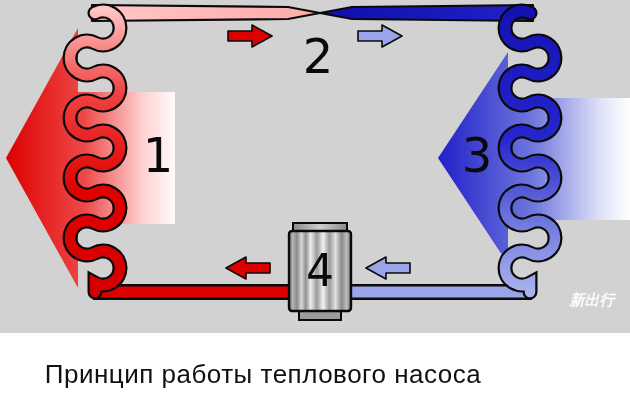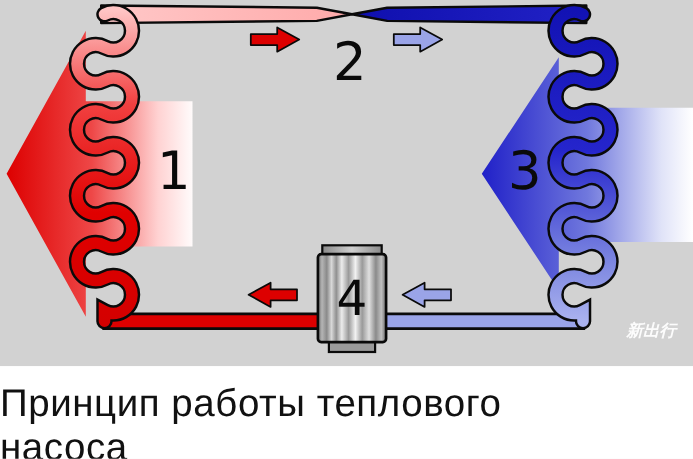--- a/index.html
+++ b/index.html
@@ -2,23 +2,23 @@
 <html><head>
 <meta charset="utf-8">
 <style>
   html,body{margin:0;padding:0;background:#ffffff;}
   body{width:630px;height:417px;overflow:hidden;font-family:"DejaVu Sans",sans-serif;}
   .stage{position:relative;width:630px;height:417px;background:#ffffff;}
   .diagram{display:block;}
   .caption{
     width:526px;height:84px;box-sizing:border-box;
     display:flex;justify-content:center;align-items:flex-start;
-    padding-top:14px;
+    padding-top:26px;
     font-family:"Liberation Sans","DejaVu Sans",sans-serif;
-    font-size:35px;color:#111;letter-spacing:0.5px;
+    font-size:26px;color:#111;letter-spacing:0.5px;
   }
   svg text.num{
     font-family:"DejaVu Sans",sans-serif;
     fill:#0a0a0a;
   }
   svg text.mark{
     font-family:"DejaVu Sans",sans-serif;
     font-weight:bold;font-style:italic;
     fill:#ffffff;opacity:0.95;
   }

